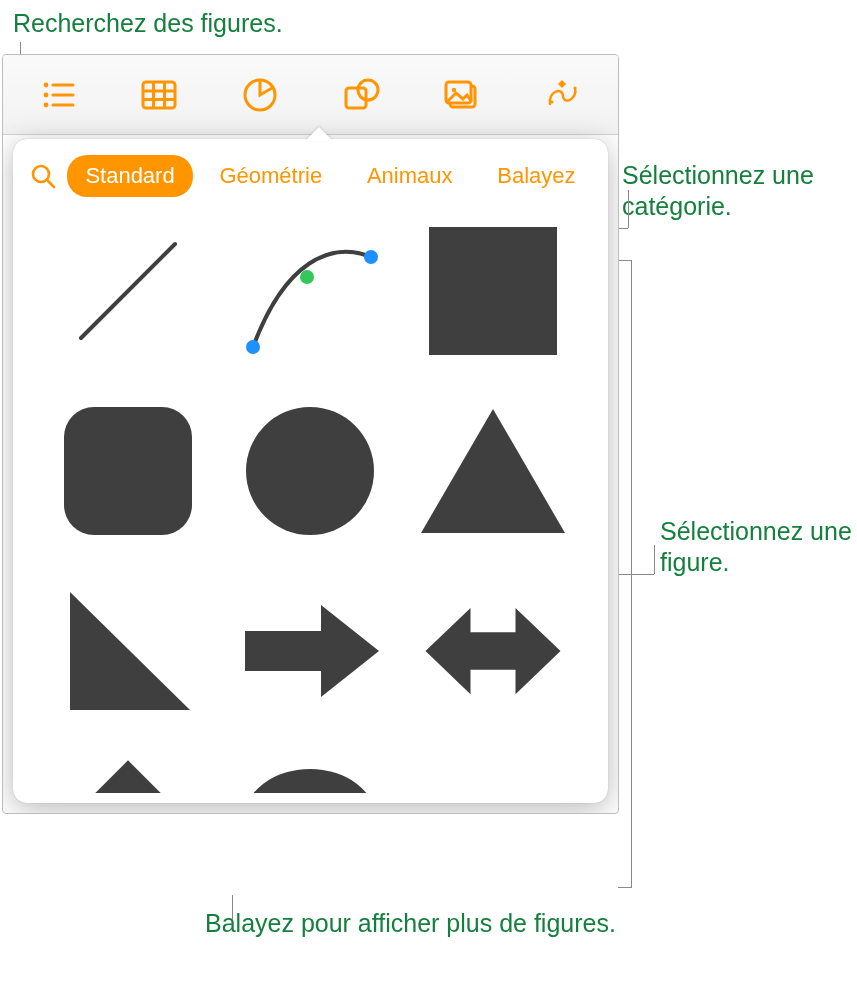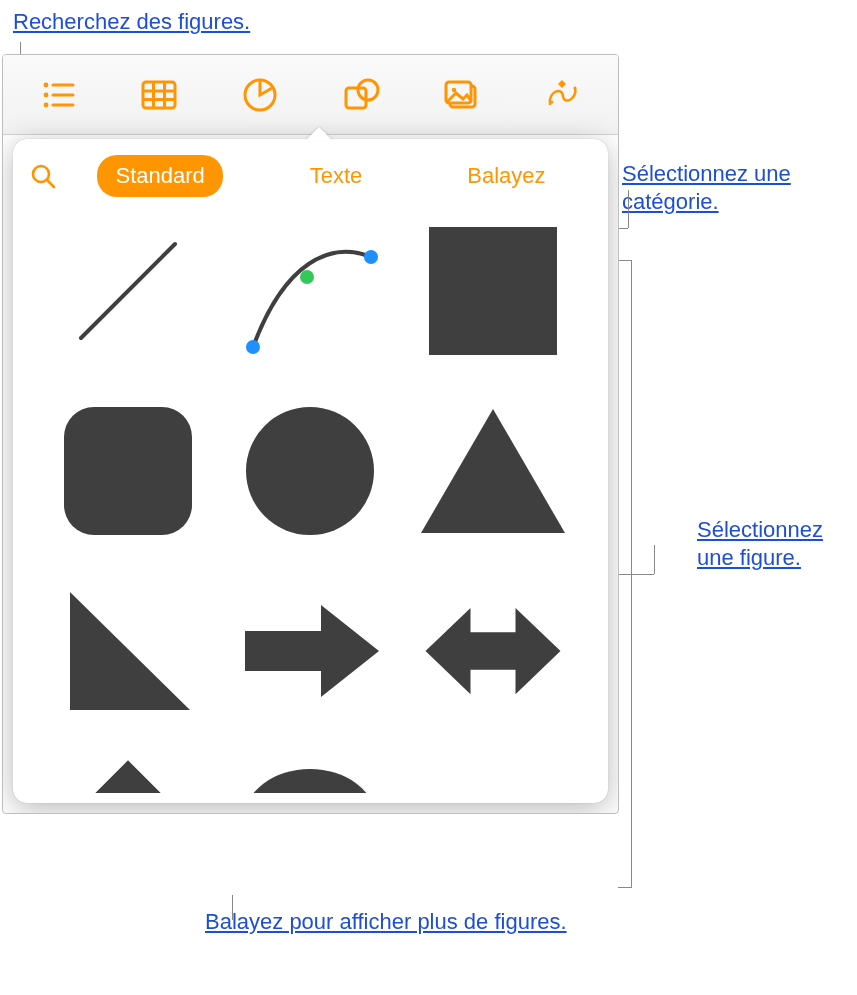--- a/index.html
+++ b/index.html
@@ -8,29 +8,28 @@
     background: #fff;
     width: 857px;
     height: 995px;
     position: relative;
     color: #3a3a3a;
   }
 
   
   .callout {
     position: absolute;
-    font-size: 22px;
+    font-size: 25px;
     line-height: 1.25;
-    color: #1d4ed8;
+    color: #15803d;
     font-weight: 400;
-    text-decoration: underline;
   }
   .callout-top  { left: 13px; top: 8px; }
   .callout-cat  { left: 622px; top: 160px; }
-  .callout-shape{ left: 660px; top: 516px; margin-left: 37px; }
+  .callout-shape{ left: 660px; top: 516px; }
   .callout-swipe{ left: 205px; top: 908px; }
 
   
   .line { position: absolute; background: #888; }
   .hline { height: 1px; }
   .vline { width: 1px; }
 
   
   .app-frame {
     position: absolute;
@@ -259,21 +258,22 @@
 
     <div class="segbar">
       <div class="search-btn">
         <svg viewBox="0 0 28 28" fill="none" stroke="currentColor" stroke-width="2.6" stroke-linecap="round">
           <circle cx="12" cy="12" r="8"></circle>
           <line x1="18" y1="18" x2="25" y2="25"></line>
         </svg>
       </div>
       <div class="seg">
         <div class="item active">Standard</div>
-        <div class="item">Texte</div>
+        <div class="item">Géométrie</div>
+        <div class="item">Animaux</div>
         <div class="item">Balayez</div>
       </div>
     </div>
 
     <div class="shapes-grid">
 
       <div class="cell">
         <svg width="130" height="130" viewBox="0 0 130 130">
           <line x1="18" y1="112" x2="112" y2="18" stroke="#3f3f3f" stroke-width="4" stroke-linecap="round"></line>
         </svg>

